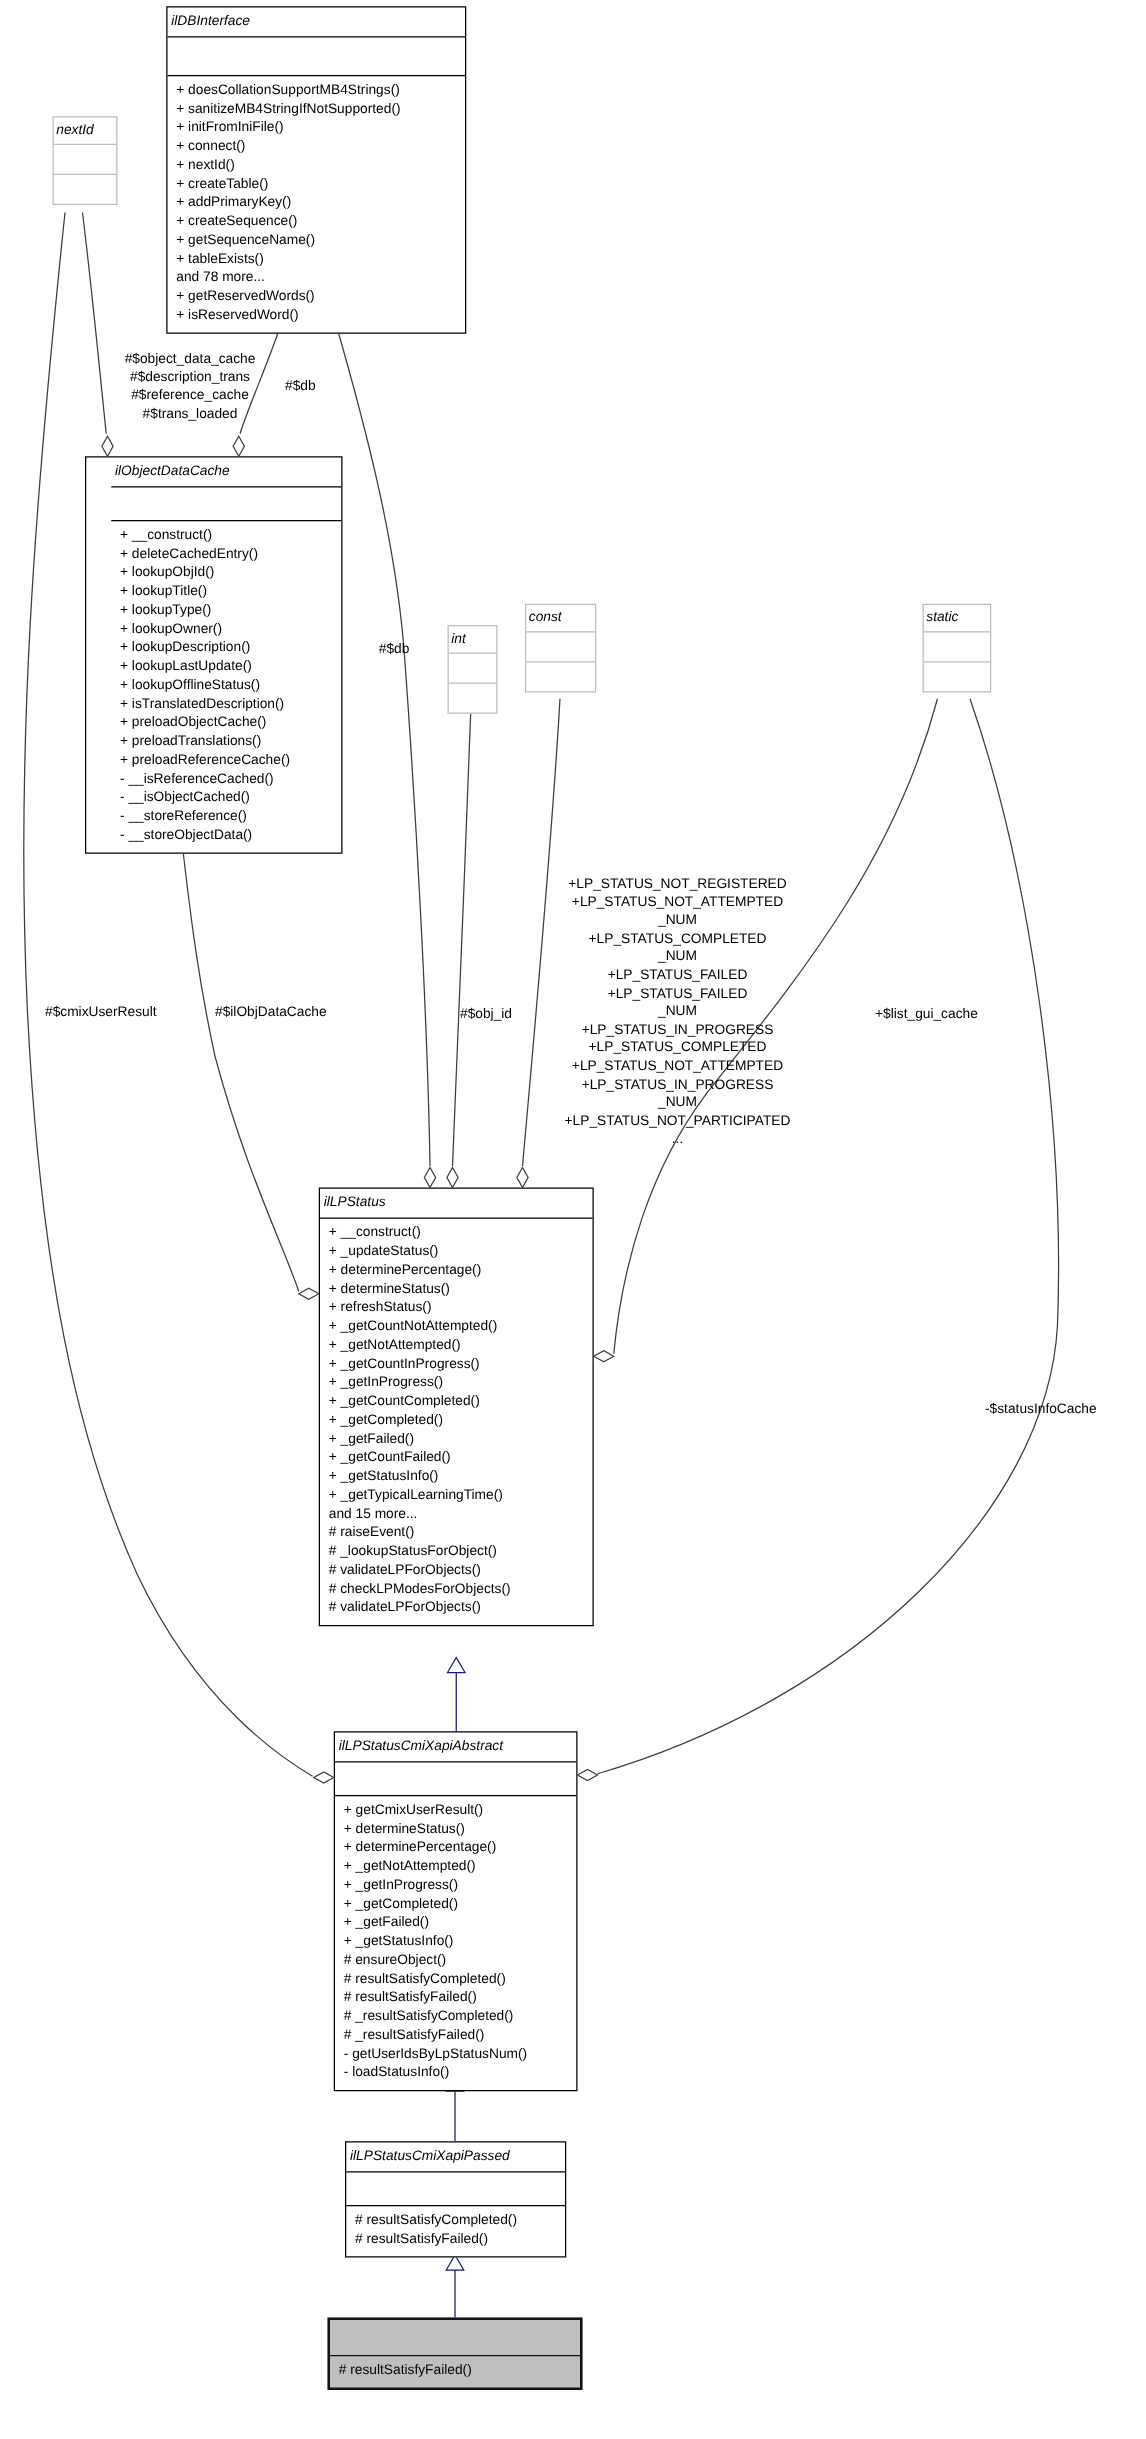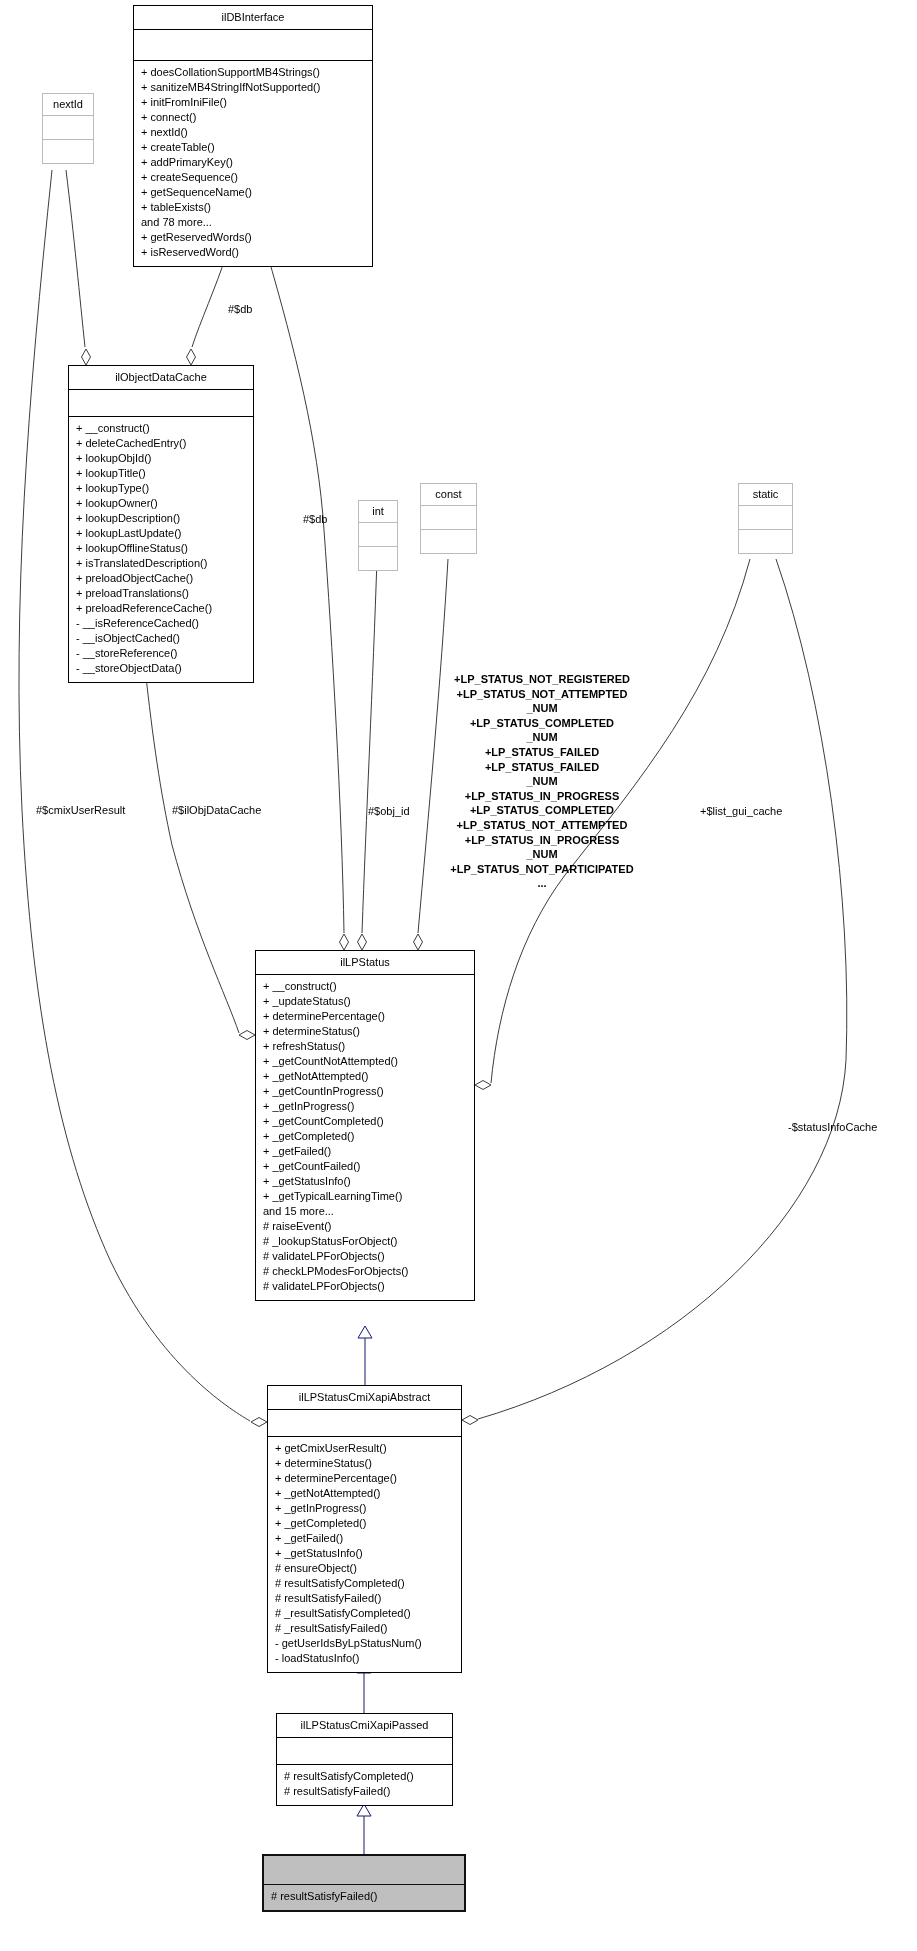--- a/index.html
+++ b/index.html
@@ -4,21 +4,21 @@
 <style>
   html,body{margin:0;padding:0;background:#fff;}
   #canvas{position:relative;width:917px;height:1951px;background:#fff;overflow:hidden;
           font-family:"Liberation Sans","DejaVu Sans",sans-serif;color:#000;}
   svg.edges{position:absolute;left:0;top:0;z-index:0;}
   .edge{fill:none;stroke:#3c3c3c;stroke-width:1;}
   .inherit{fill:none;stroke:#191970;stroke-width:1;}
   .diamond{fill:#fff;stroke:#3c3c3c;stroke-width:1;}
   .tri{fill:#fff;stroke:#191970;stroke-width:1;}
   .box{position:absolute;background:#fff;border:1px solid #000;z-index:2;font-size:11px;line-height:15px;}
-  .box .title{text-align:center;padding:4px 3px;border-bottom:1px solid #000;white-space:nowrap;}
+  .box .title{padding:4px 3px;border-bottom:1px solid #000;white-space:nowrap;font-style:italic;}
   .box .attrs{border-bottom:1px solid #000;padding:4px 2px;min-height:16px;}
   .box .methods{padding:4px 2px 6px 2px;}
   .m-line{white-space:nowrap;padding:0 5px;}
   .prim{border-color:#bbbbbb;z-index:2;}
   .prim .title{border-color:#bbbbbb;padding:3px 2px;}
   .prim .row{height:23px;border-bottom:1px solid #bbbbbb;}
   .prim .row:last-child{border-bottom:none;}
   .hl{background:#bfbfbf;border:2px solid #111;}
   .hl .title{border-bottom:1px solid #111;white-space:normal;}
   .hl .attrs{border-bottom:1px solid #111;min-height:20px;}
@@ -80,21 +80,21 @@
         <div class="m-line">+ isReservedWord()</div>
       </div>
   </div>
 
   <div class="box prim" style="left:42px;top:93px;width:50px;">
     <div class="title">nextId</div>
     <div class="row"></div>
     <div class="row"></div>
   </div>
 
-  <div class="box" style="left:68px;top:365px;width:184px;">
+  <div class="box" style="left:68px;top:365px;width:184px;padding-left:20px;">
     <div class="title">ilObjectDataCache</div>
     <div class="attrs" style="min-height:18px;"></div>
     <div class="methods">
         <div class="m-line">+ __construct()</div>
         <div class="m-line">+ deleteCachedEntry()</div>
         <div class="m-line">+ lookupObjId()</div>
         <div class="m-line">+ lookupTitle()</div>
         <div class="m-line">+ lookupType()</div>
         <div class="m-line">+ lookupOwner()</div>
         <div class="m-line">+ lookupDescription()</div>
@@ -187,36 +187,42 @@
       </div>
   </div>
 
   <div class="box hl" style="left:262px;top:1854px;width:200px;">
     <div class="attrs"></div>
     <div class="methods">
         <div class="m-line"># resultSatisfyFailed()</div>
       </div>
   </div>
 
+  <div class="elabel multi" style="left:62px;top:280px;width:180px;">
+      <div class="lbl-line">#$object_data_cache</div>
+      <div class="lbl-line">#$description_trans</div>
+      <div class="lbl-line">#$reference_cache</div>
+      <div class="lbl-line">#$trans_loaded</div>
+    </div>
 
   <div class="elabel" style="left:228px;top:301px;">#$db</div>
 
   <div class="elabel" style="left:303px;top:511px;">#$db</div>
 
   <div class="elabel" style="left:36px;top:802px;">#$cmixUserResult</div>
 
   <div class="elabel" style="left:172px;top:802px;">#$ilObjDataCache</div>
 
   <div class="elabel" style="left:368px;top:803px;">#$obj_id</div>
 
   <div class="elabel" style="left:700px;top:803px;">+$list_gui_cache</div>
 
   <div class="elabel" style="left:788px;top:1119px;">-$statusInfoCache</div>
 
-  <div class="elabel multi" style="left:438px;top:672px;width:208px;font-weight:bold;">
+  <div class="elabel multi" style="left:438px;top:700px;width:208px;">
       <div class="lbl-line">+LP_STATUS_NOT_REGISTERED</div>
       <div class="lbl-line">+LP_STATUS_NOT_ATTEMPTED</div>
       <div class="lbl-line">_NUM</div>
       <div class="lbl-line">+LP_STATUS_COMPLETED</div>
       <div class="lbl-line">_NUM</div>
       <div class="lbl-line">+LP_STATUS_FAILED</div>
       <div class="lbl-line">+LP_STATUS_FAILED</div>
       <div class="lbl-line">_NUM</div>
       <div class="lbl-line">+LP_STATUS_IN_PROGRESS</div>
       <div class="lbl-line">+LP_STATUS_COMPLETED</div>

